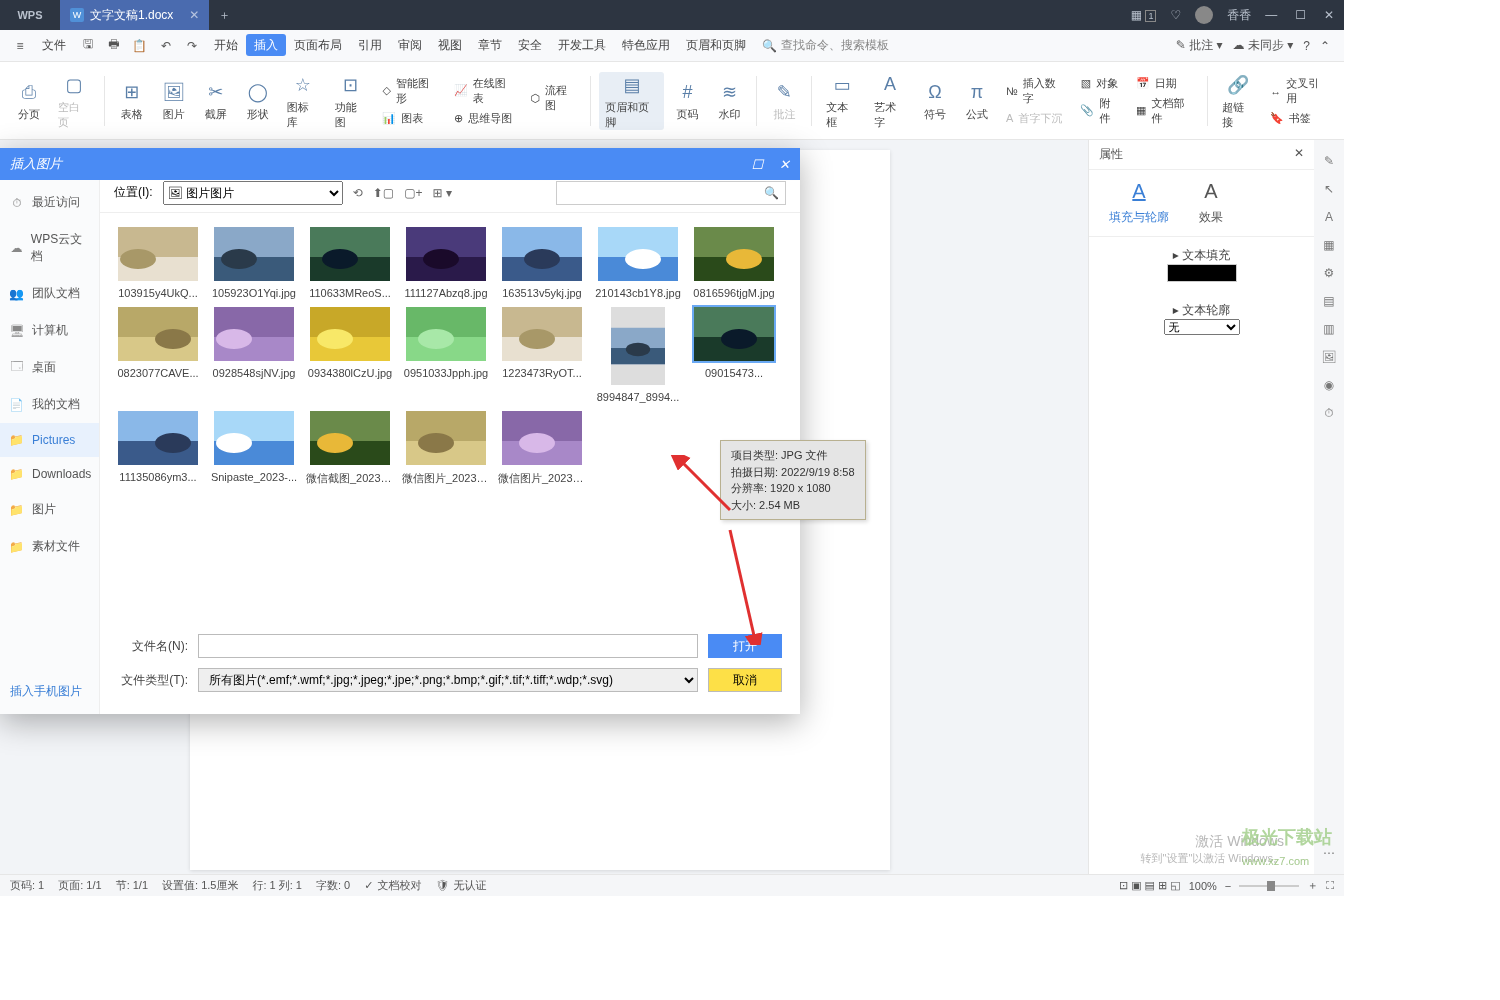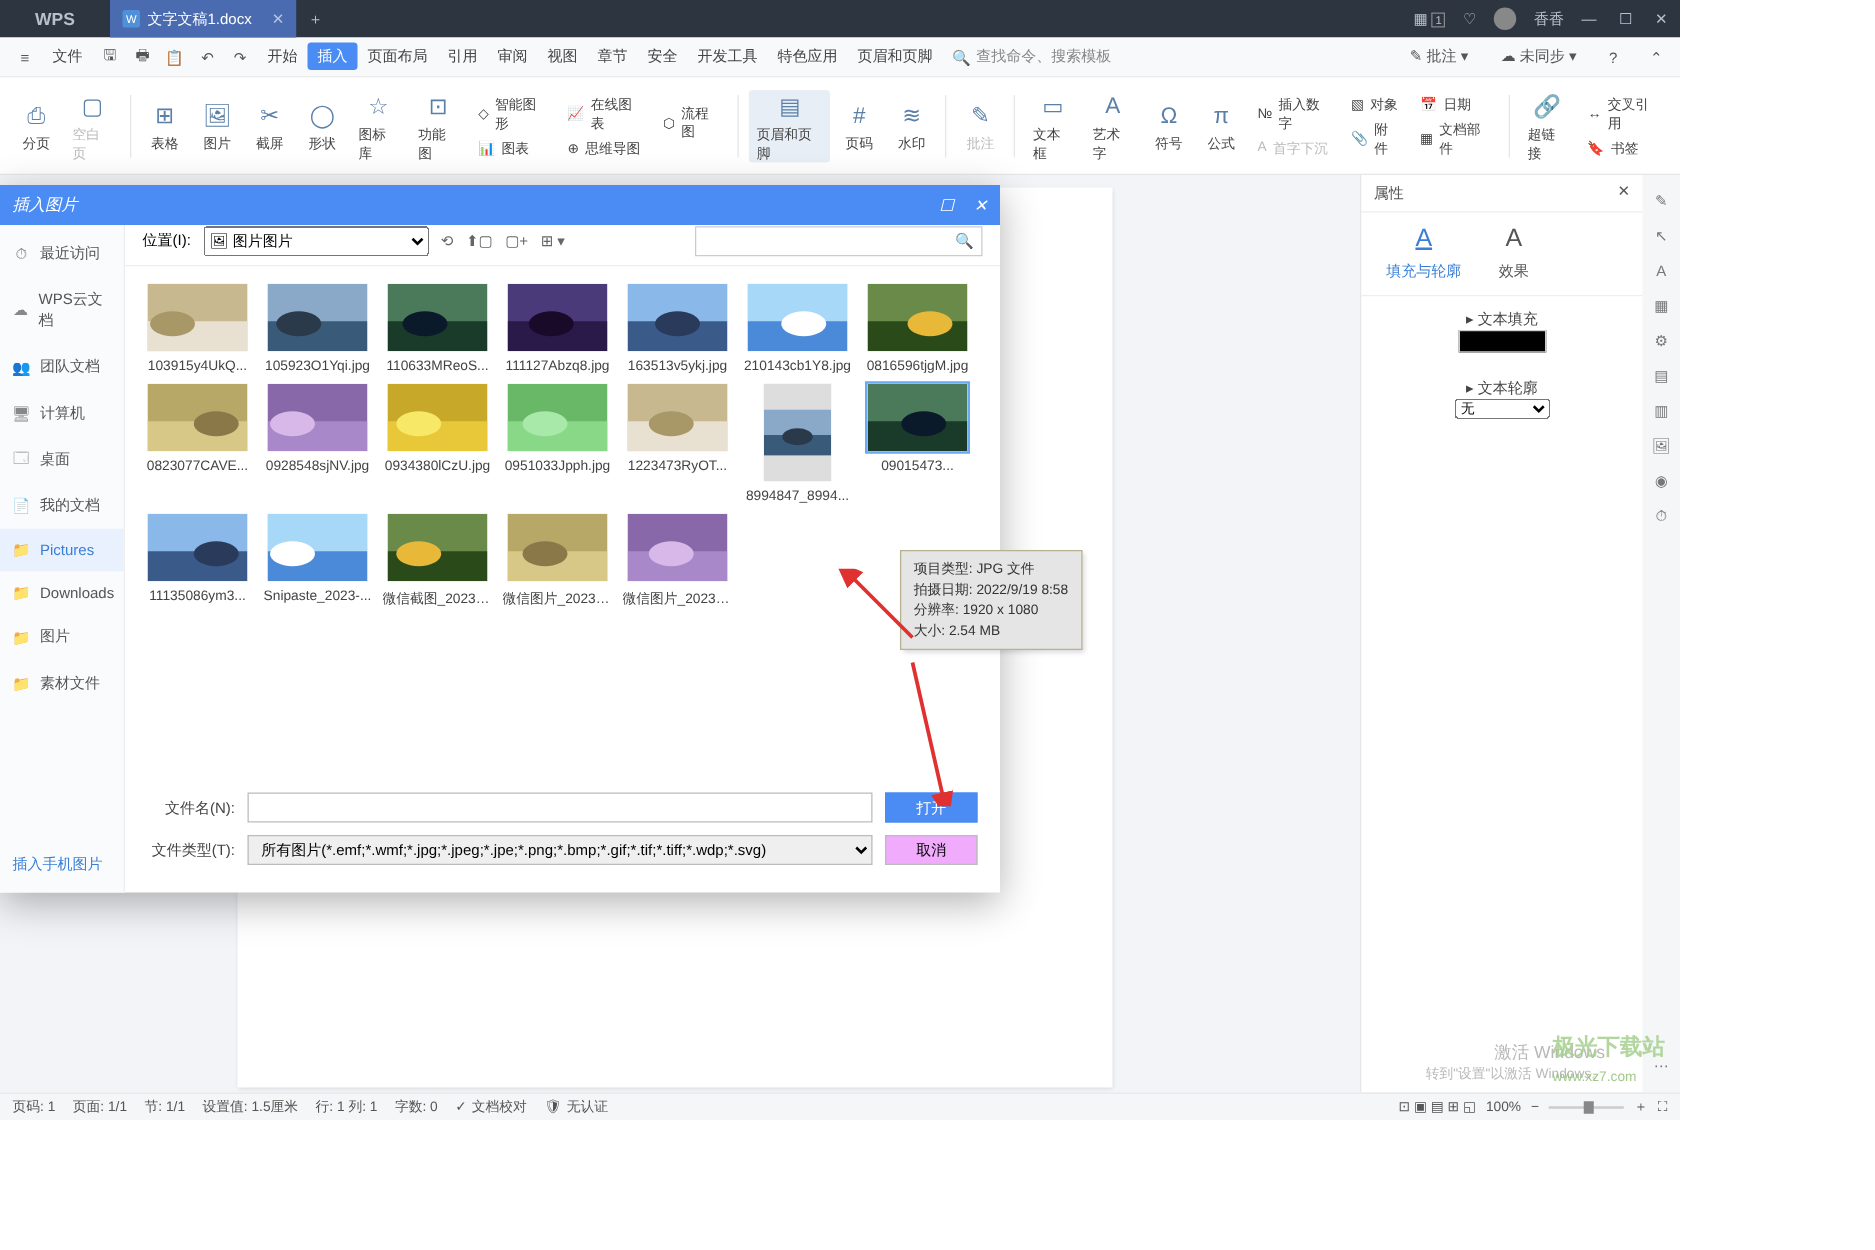--- a/index.html
+++ b/index.html
@@ -1,36 +1,36 @@
 <!DOCTYPE html>
 <html><head>
 <meta charset="utf-8">
 <style>
 * { margin: 0; padding: 0; box-sizing: border-box; font-family: "Microsoft YaHei", sans-serif; }
 body { width: 1344px; height: 896px; background: #fff; position: relative; overflow: hidden; font-size: 12px; }
 
 
 .titlebar { height: 30px; background: #2d3541; display: flex; align-items: center; color: #b8c0cc; }
-.titlebar .logo { width: 88px; display: flex; align-items: center; justify-content: center; font-weight: bold; font-size: 14px; }
+.titlebar .logo { width: 60px; display: flex; align-items: center; justify-content: center; font-weight: bold; font-size: 11px; }
 .titlebar .tab { display: flex; align-items: center; padding: 0 10px; height: 30px; gap: 6px; }
 .titlebar .tab.active { background: #4a6baf; color: #fff; }
 .titlebar .tab .doc-icon { width: 14px; height: 14px; background: #5090d8; border-radius: 2px; display: inline-flex; align-items: center; justify-content: center; color: #fff; font-size: 9px; }
 .titlebar .tab-close { margin-left: 10px; opacity: 0.6; }
 .titlebar .tab-add { width: 30px; text-align: center; }
 .titlebar-right { margin-left: auto; display: flex; align-items: center; gap: 14px; padding-right: 10px; }
 .titlebar-right .avatar { width: 18px; height: 18px; border-radius: 50%; background: #888; }
 .winbtns { display: flex; gap: 18px; align-items: center; }
 
 
 .menubar { height: 32px; background: #f8f9fb; border-bottom: 1px solid #e6e6e6; display: flex; align-items: center; padding: 0 8px; gap: 2px; }
 .menubar .mb-item { padding: 4px 8px; color: #444; cursor: pointer; }
 .menubar .mb-item.active { background: #4a8bf4; color: #fff; border-radius: 3px; }
 .menubar .icon-btn { width: 24px; height: 24px; display: flex; align-items: center; justify-content: center; color: #555; }
 .menubar .search { margin-left: 6px; display: flex; align-items: center; gap: 4px; color: #888; }
-.menubar .right-cluster { margin-left: auto; display: flex; align-items: center; gap: 26px; padding-right: 6px; color: #555; }
+.menubar .right-cluster { margin-left: auto; display: flex; align-items: center; gap: 10px; padding-right: 6px; color: #555; }
 
 
 .ribbon { height: 78px; background: #fff; border-bottom: 1px solid #e6e6e6; display: flex; align-items: center; padding: 0 10px; gap: 4px; }
 .r-group { display: flex; flex-direction: column; align-items: center; justify-content: center; padding: 0 6px; gap: 2px; color: #444; font-size: 11px; }
 .r-group .r-icon { width: 26px; height: 26px; display: flex; align-items: center; justify-content: center; color: #5a7fa8; font-size: 18px; }
 .r-sep { width: 1px; height: 50px; background: #e6e6e6; margin: 0 4px; }
 .r-row { display: flex; flex-direction: column; gap: 5px; padding: 0 6px; font-size: 11px; color: #444; }
 .r-row > div { display: flex; align-items: center; gap: 5px; }
 .r-group.active { background: #e8eef5; border-radius: 3px; }
 
@@ -75,21 +75,21 @@
 .file-item { width: 88px; display: flex; flex-direction: column; align-items: center; gap: 6px; font-size: 11px; color: #444; text-align: center; }
 .file-item .thumb { width: 80px; height: 54px; background: #ddd; display: flex; align-items: center; justify-content: center; overflow:hidden; }
 .file-item.selected .thumb { outline: 2px solid #6aa9f4; background:#e8f1fd; }
 .file-item.tall .thumb { height: 78px; width: 54px; }
 .file-name { width: 88px; white-space: nowrap; overflow: hidden; text-overflow: ellipsis; }
 
 .dlg-footer { position: absolute; bottom: 0; left: 0; right: 0; padding: 12px 18px; }
 .dlg-footer .row { display: flex; align-items: center; gap: 10px; margin-bottom: 10px; }
 .dlg-footer label { width: 70px; text-align: right; font-size: 12px; color: #444; }
 .dlg-footer input, .dlg-footer select { flex: 1; height: 24px; border: 1px solid #bbb; padding: 0 6px; font-size: 12px; }
-.dlg-footer button { width: 74px; height: 24px; font-size: 12px; border: 1px solid #bbb; background: #f0abfc; cursor:pointer; }
+.dlg-footer button { width: 74px; height: 24px; font-size: 12px; border: 1px solid #bbb; background: #fde047; cursor:pointer; }
 .dlg-footer button.primary { background: #4a8bf4; color: #fff; border-color: #4a8bf4; }
 
 
 .tooltip { position: absolute; background: #e5e5e5; border: 1px solid #b8b090; padding: 6px 10px; font-size: 11px; color: #333; box-shadow: 2px 2px 4px rgba(0,0,0,0.15); line-height: 1.5; z-index:50; }
 
 
 .arrow { position: absolute; pointer-events: none; z-index: 60; }
 
 
 .watermark { position: absolute; right: 12px; bottom: 26px; font-size: 18px; color: #a5d08e; font-weight: bold; opacity: 0.85; z-index: 100;}

